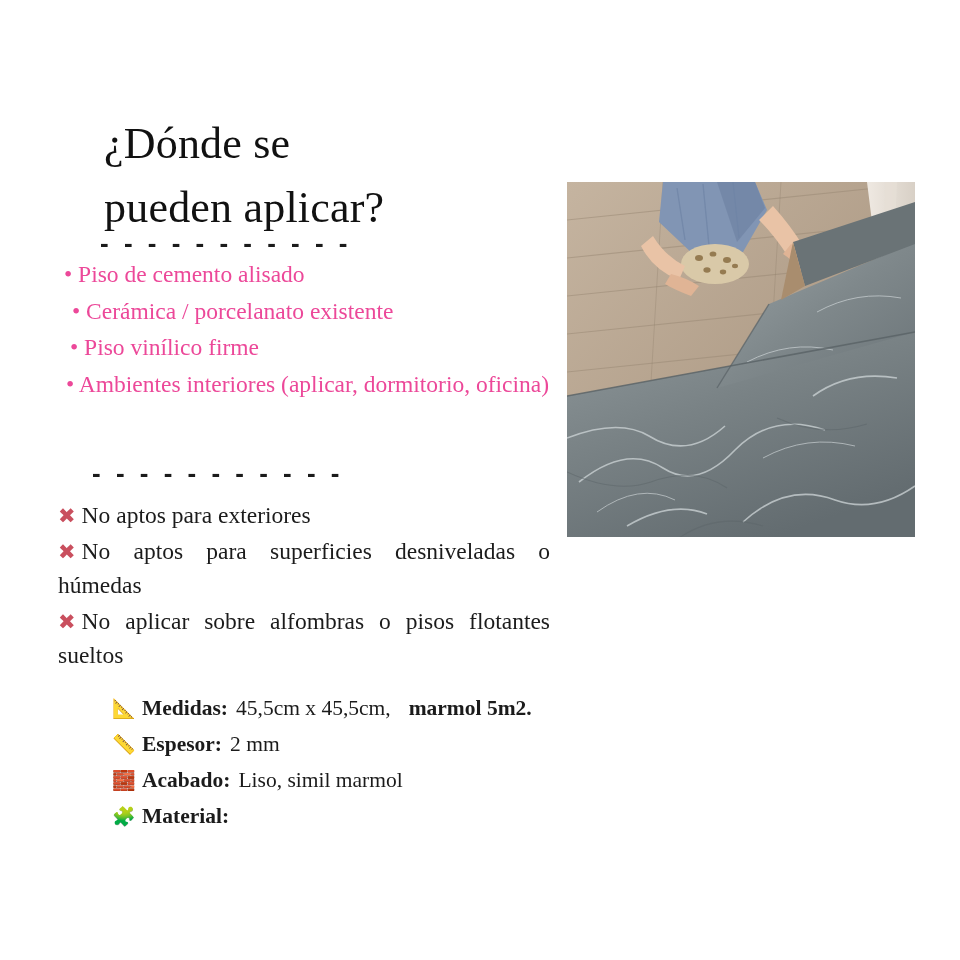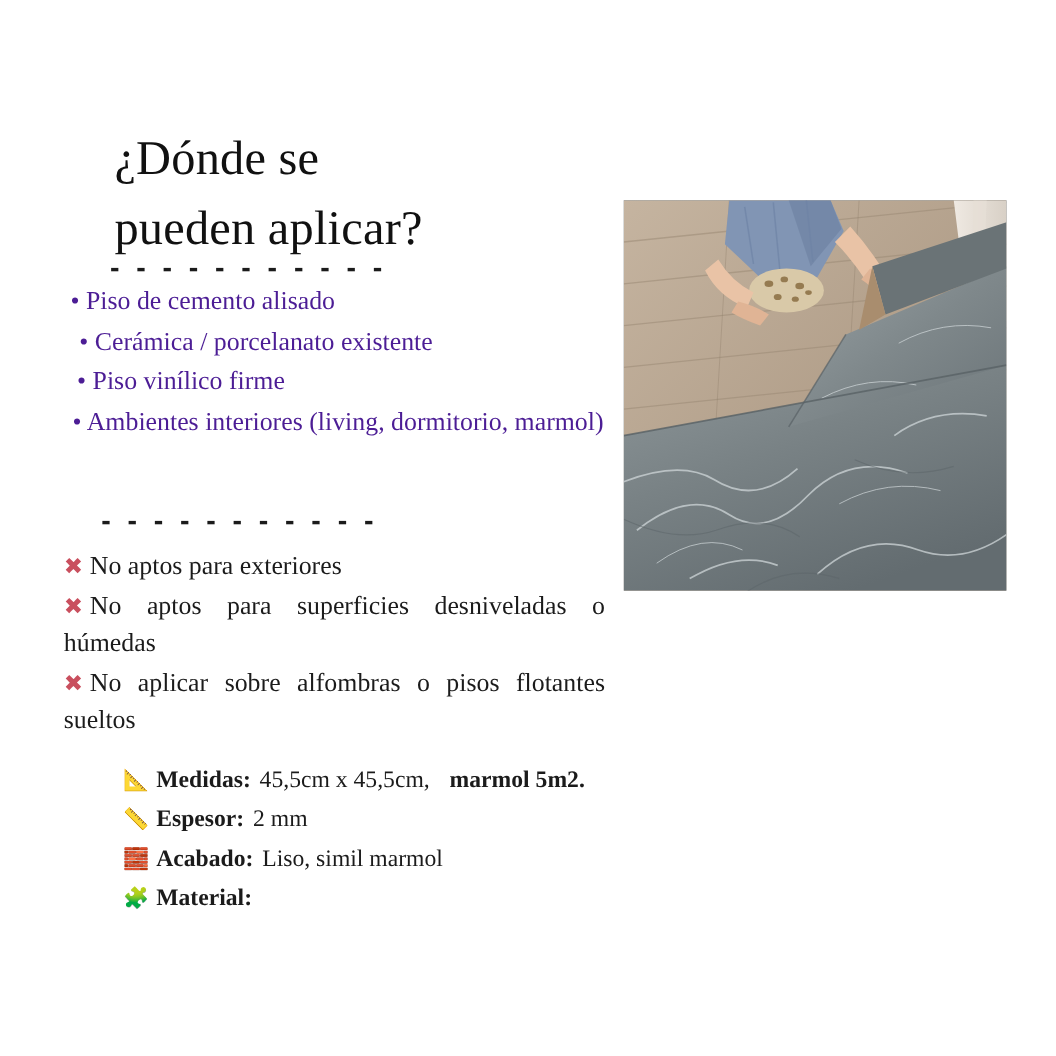--- a/index.html
+++ b/index.html
@@ -53,21 +53,21 @@
   .dashes-mid { left: 92px;  top: 458px; }
 
   
   .bullets {
     position: absolute;
     left: 58px;
     top: 258px;
     width: 500px;
     font-size: 23.5px;
     line-height: 1.43;
-    color: #4c1d95;
+    color: #ec4899;
   }
   .bullets .item {
     display: block;
     margin: 0 0 3px 0;
   }
   .bullets .item.i0 { padding-left: 6px; }
   .bullets .item.i1 { padding-left: 14px; }
   .bullets .item.i2 { padding-left: 12px; }
   .bullets .item.i3 { padding-left: 10px; }
   .bullets .item.i4 { padding-left: 8px; }
@@ -157,21 +157,21 @@
     <span class="line">¿Dónde se</span>
     <span class="line">pueden aplicar?</span>
   </div>
 
   <div class="dashes dashes-top">- - - - - - - - - - -</div>
 
   <div class="bullets">
     <span class="item i0">• Piso de cemento alisado</span>
     <span class="item i1">• Cerámica / porcelanato existente</span>
     <span class="item i2">• Piso vinílico firme</span>
-    <span class="item i4">• Ambientes interiores (living, dormitorio, marmol)</span>
+    <span class="item i4">• Ambientes interiores (aplicar, dormitorio, oficina)</span>
   </div>
 
   <div class="dashes dashes-mid">- - - - - - - - - - -</div>
 
   <div class="nolist">
     <span class="norow">
       <span class="xmark">✖</span><span>No aptos para exteriores</span>
     </span>
     <span class="norow">
       <span class="xmark">✖</span><span class="justified">No aptos para superficies desniveladas o húmedas</span>

